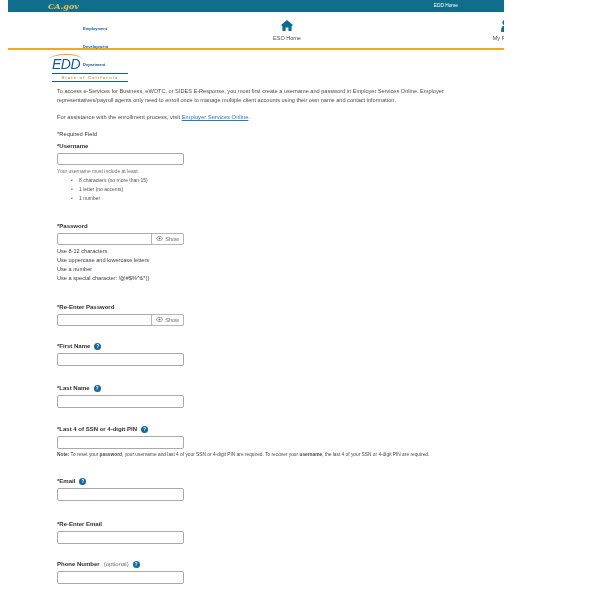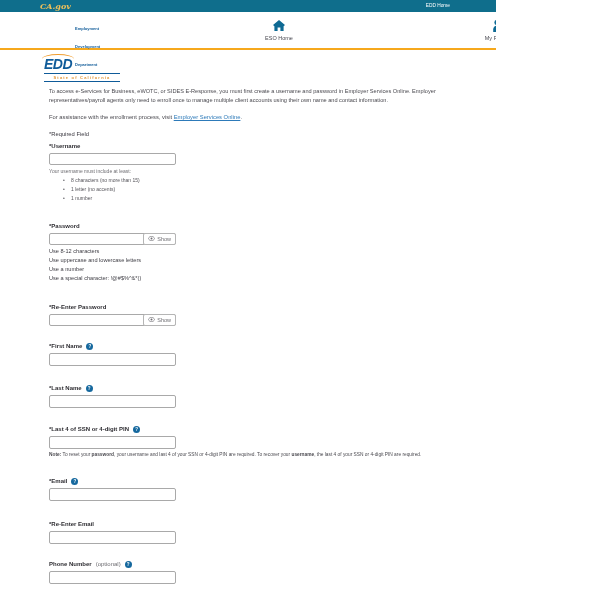--- a/index.html
+++ b/index.html
@@ -1,34 +1,34 @@
 <!DOCTYPE html>
 <html><head>
 <meta charset="utf-8">
 <style>
   * { box-sizing: border-box; }
   html,body { margin:0; padding:0; }
   body { font-family:"Liberation Sans", sans-serif; background:#fff; }
-  .page { position:relative; width:496px; height:600px; background:#fff; overflow:hidden; }
+  .page { position:relative; width:496px; height:600px; background:#fff; overflow:hidden;margin-left:8px; }
 
   
   .utility-bar { position:relative; height:12px; background:#0F6E8C; }
   .ca-gov { position:absolute; left:40px; top:0; line-height:12px;
     font-family:"DejaVu Serif", serif; font-style:italic; font-weight:bold;
     font-size:8px; color:#EFC15A; }
   .utility-link { position:absolute; right:46px; top:0; line-height:12px;
     font-size:4.8px; color:#FFFFFF; text-decoration:none; }
 
   
   .site-header { position:relative; height:38px; background:#fff;
     border-bottom:2px solid #F6A81C; }
   .edd-logo { position:absolute; left:44px; top:4px; width:76px; }
   .edd-row { display:flex; align-items:flex-end; }
   .edd-acronym { position:relative; font-size:14px; line-height:13px;
-    font-weight:bold; font-style:italic; color:#0F5B99; letter-spacing:-0.5px; }
+    font-weight:normal; font-style:italic; color:#0F5B99; letter-spacing:-0.5px; }
   .edd-acronym::before { content:""; position:absolute; left:-2px; top:-4px;
     width:32px; height:9px; border-top:1.6px solid #F09C2C; border-radius:50%; }
   .edd-lines { margin-left:3px; padding-bottom:1px; }
   .edd-line { font-size:4px; line-height:4.6px; font-weight:bold; color:#0F5B99; }
   .edd-tagline { margin-top:1.5px; border-top:1px solid #0F5B99;
     border-bottom:1px solid #0F5B99; padding:1px 0; text-align:center;
     font-size:4px; letter-spacing:1.2px; color:#DE8F2B; font-weight:bold; }
 
   .nav-item { position:absolute; top:8px; width:74px; text-align:center;
     cursor:pointer; color:#4A4A52; font-size:5.5px; }

